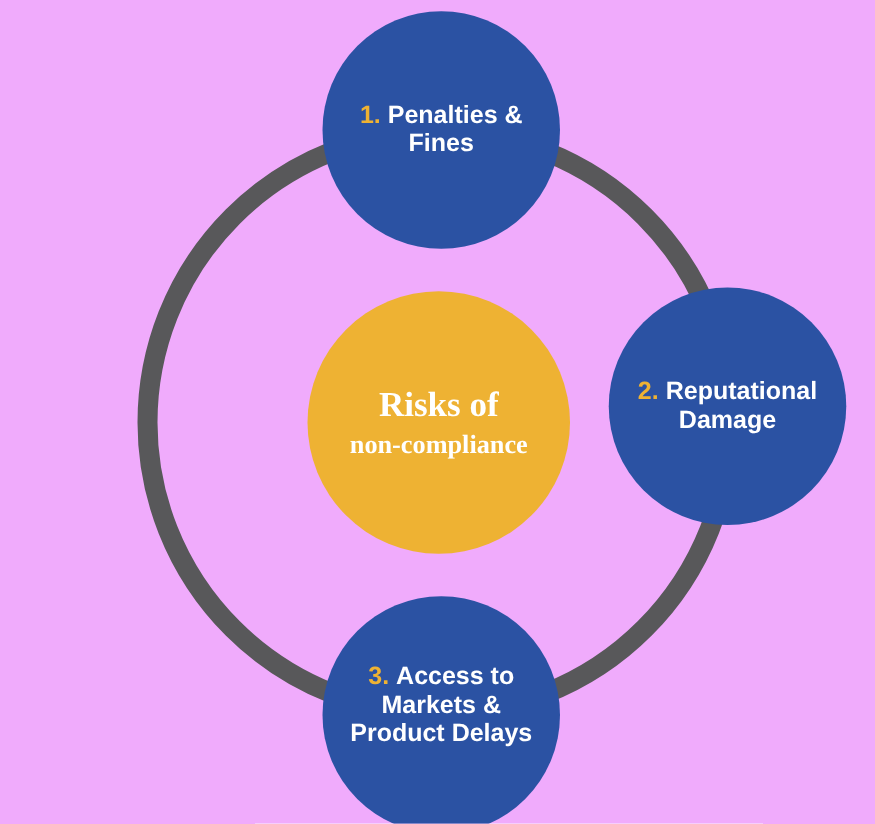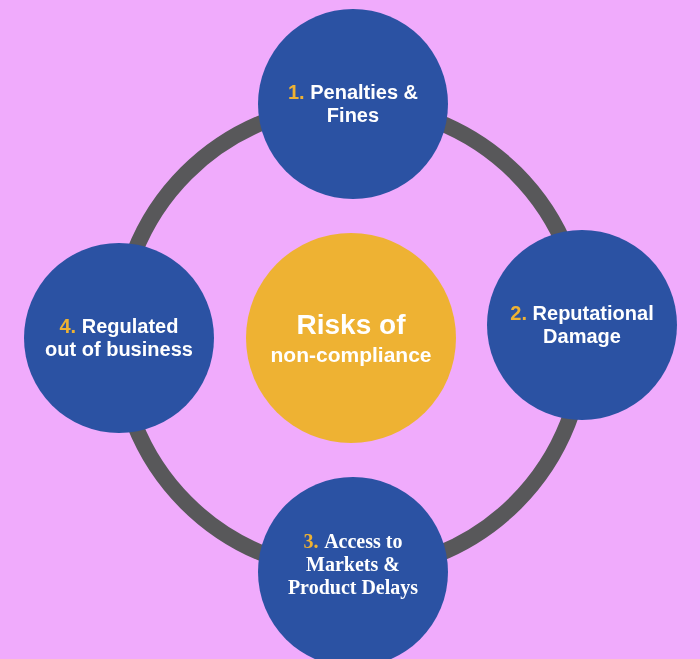--- a/index.html
+++ b/index.html
@@ -35,33 +35,32 @@
   }
   .node.gold {
     width: 210px;
     height: 210px;
     background: #eeb233;
   }
   .node-top    { left: 258px; top: 9px; }
   .node-right  { left: 487px; top: 230px; }
   .node-bottom { left: 258px; top: 477px; }
   .node-left   { left: 24px;  top: 243px; }
-  .node-center { left: 246px; top: 233px; }
+  .node-center { left: 246px; top: 233px; font-family: Liberation Serif, serif; }
 
   .node-text {
     color: #ffffff;
     font-size: 20px;
     font-weight: 700;
     line-height: 1.15;
     white-space: pre-line;
     padding: 0 14px;
   }
   .node-bottom .node-text {
     transform: translateY(-8px);
-    font-family: Liberation Serif, serif;
   }
   .num {
     color: #eeb233;
     margin-right: 0.28em;
   }
   .center-text {
     color: #ffffff;
   }
   .center-title {
     font-size: 28px;
@@ -92,24 +91,20 @@
     <div class="node-text"><span class="num">2.</span><span>Reputational
 Damage</span></div>
   </div>
 
   <div class="node blue node-bottom">
     <div class="node-text"><span class="num">3.</span><span>Access to
 Markets &amp;
 Product Delays</span></div>
   </div>
 
-  <div class="node blue node-left">
-    <div class="node-text"><span class="num">4.</span><span>Regulated
-out of business</span></div>
-  </div>
 
   <div class="node gold node-center">
     <div class="center-text">
       <div class="center-title">Risks of</div>
       <div class="center-subtitle">non-compliance</div>
     </div>
   </div>
 
 </div>
 

